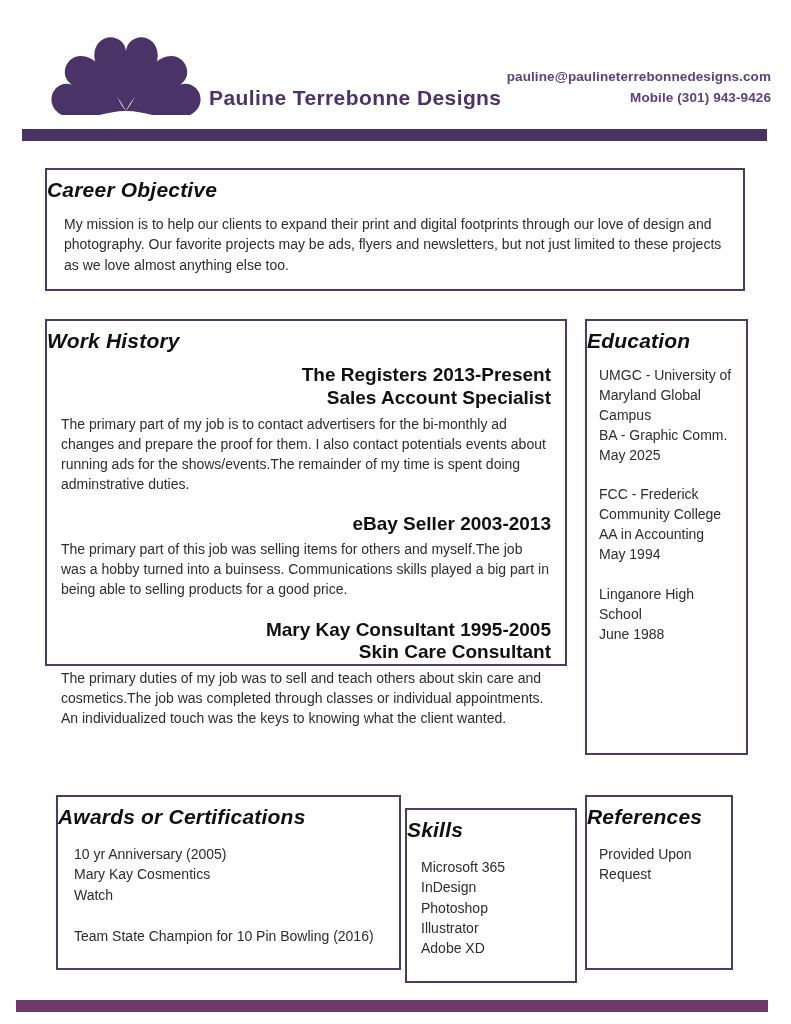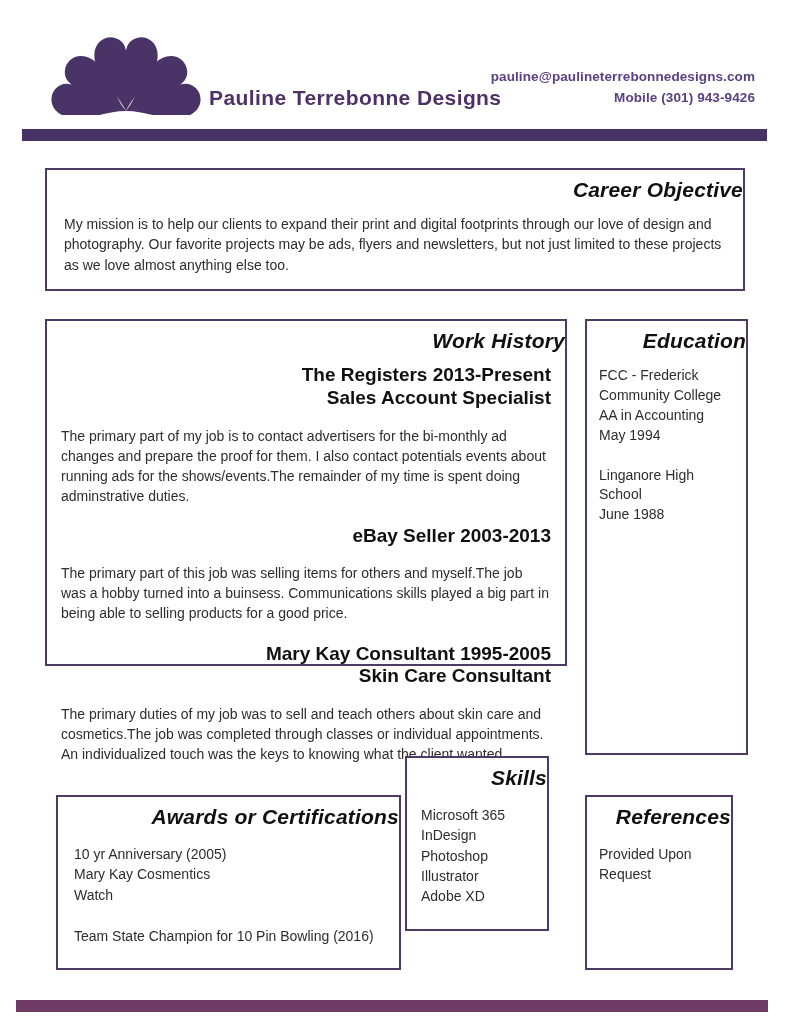--- a/index.html
+++ b/index.html
@@ -11,54 +11,54 @@
   .page { position:absolute; inset:0; background:#ffffff; }
 
   
   .logo { position:absolute; left:42px; top:29px; width:168px; height:86px; }
   .company {
     position:absolute; left:209px; top:86px;
     font-size:21px; font-weight:bold; letter-spacing:0.4px;
     color:#4e3166;
   }
   .contact {
-    position:absolute; right:36px; top:66px; text-align:right;
+    position:absolute; right:20px; top:66px; text-align:right;
     color:#5b4180; font-size:13.5px; font-weight:bold; line-height:21px;
     letter-spacing:0.1px;
   }
 
   
   .bar { position:absolute; }
   .bar.top    { left:22px; top:129px; width:745px; height:12px; background:#493365; }
   .bar.bottom { left:16px; top:1000px; width:752px; height:12px; background:#6f3a68; }
 
   
   .box { position:absolute; border:2px solid #4e3a64; background:#ffffff; }
   .box h2 {
-    text-align:right; font-style:italic; font-size:21px; font-weight:bold;
+    text-align:left; font-style:italic; font-size:21px; font-weight:bold;
     color:#101010; margin-top:8px; letter-spacing:0.2px;
   }
   .career { left:45px;  top:168px; width:700px; height:123px; }
   .career p { margin:12px 17px 0; font-size:14px; line-height:1.45; }
 
   .work { left:45px; top:319px; width:522px; height:347px; }
   .work .content { margin:11px 14px 0; }
   .job .jobline { font-size:19px; font-weight:bold; color:#101010; line-height:1.2;text-align:right; }
-  .job p { font-size:14px; line-height:1.43; margin-top:16px; }
+  .job p { font-size:14px; line-height:1.43; margin-top:4px; }
   .job + .job { margin-top:19px; }
 
   .edu { left:585px; top:319px; width:163px; height:436px; }
   .edu .content { margin:13px 12px 0; font-size:14px; line-height:1.42; }
   .edu .entry { margin-bottom:20px; }
 
   .awards { left:56px; top:795px; width:345px; height:175px; }
   .awards .content { margin:15px 16px 0; font-size:14px; line-height:1.45; }
   .awards .spacer { height:21px; }
 
-  .skills { left:405px; top:756px; width:144px; height:175px; }
+  .skills { left:405px; top:808px; width:172px; height:175px; }
   .skills .content { margin:15px 14px 0; font-size:14px; line-height:1.45; }
 
   .refs { left:585px; top:795px; width:148px; height:175px; }
   .refs .content { margin:15px 12px 0; font-size:14px; line-height:1.45; }
 </style>
 </head>
 <body>
 
 <div class="page">
 
@@ -105,20 +105,25 @@
         <p>The primary duties of my job was to sell and teach others about skin care and cosmetics.The job was completed through classes or individual appointments. An individualized touch was the keys to knowing what the client wanted.</p>
       </div>
 
     </div>
   </section>
 
   <section class="box edu">
     <h2>Education</h2>
     <div class="content">
 
+      <div class="entry">
+        <div>UMGC - University of Maryland Global Campus</div>
+        <div>BA - Graphic Comm.</div>
+        <div>May 2025</div>
+      </div>
 
       <div class="entry">
         <div>FCC - Frederick Community College</div>
         <div>AA in Accounting</div>
         <div>May 1994</div>
       </div>
 
       <div class="entry">
         <div>Linganore High School</div>
         <div>June 1988</div>

